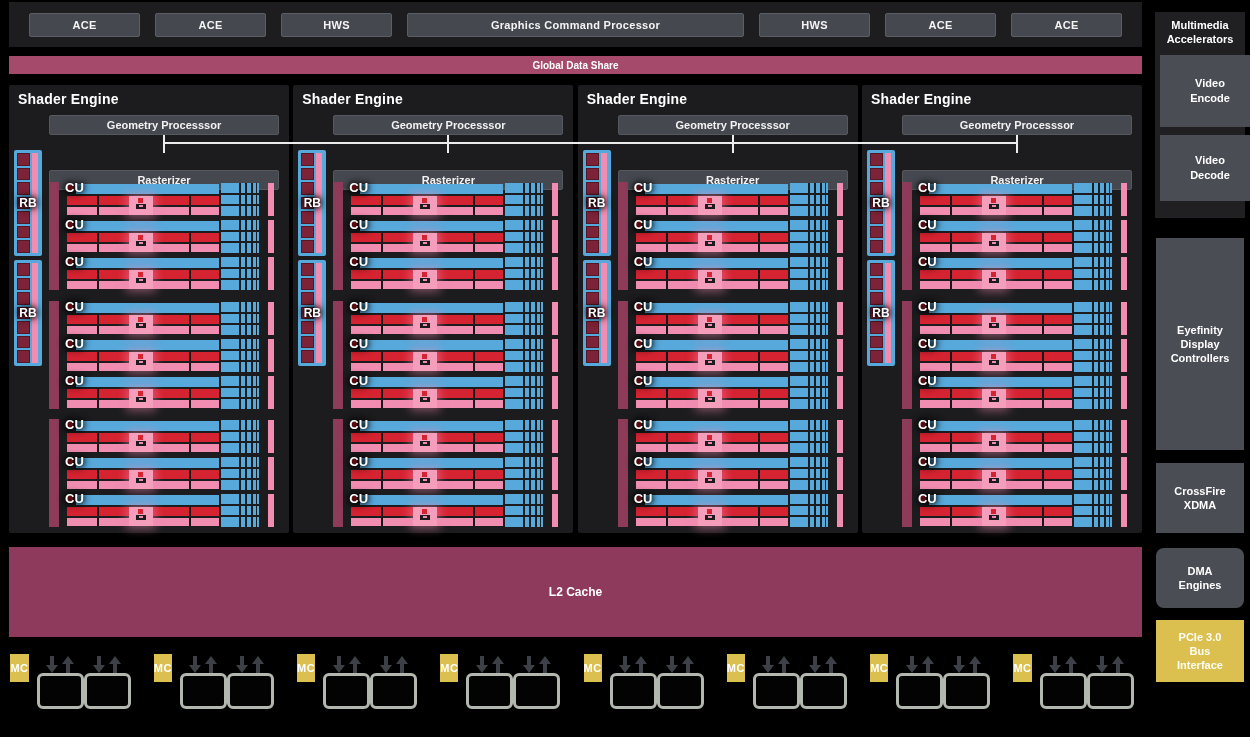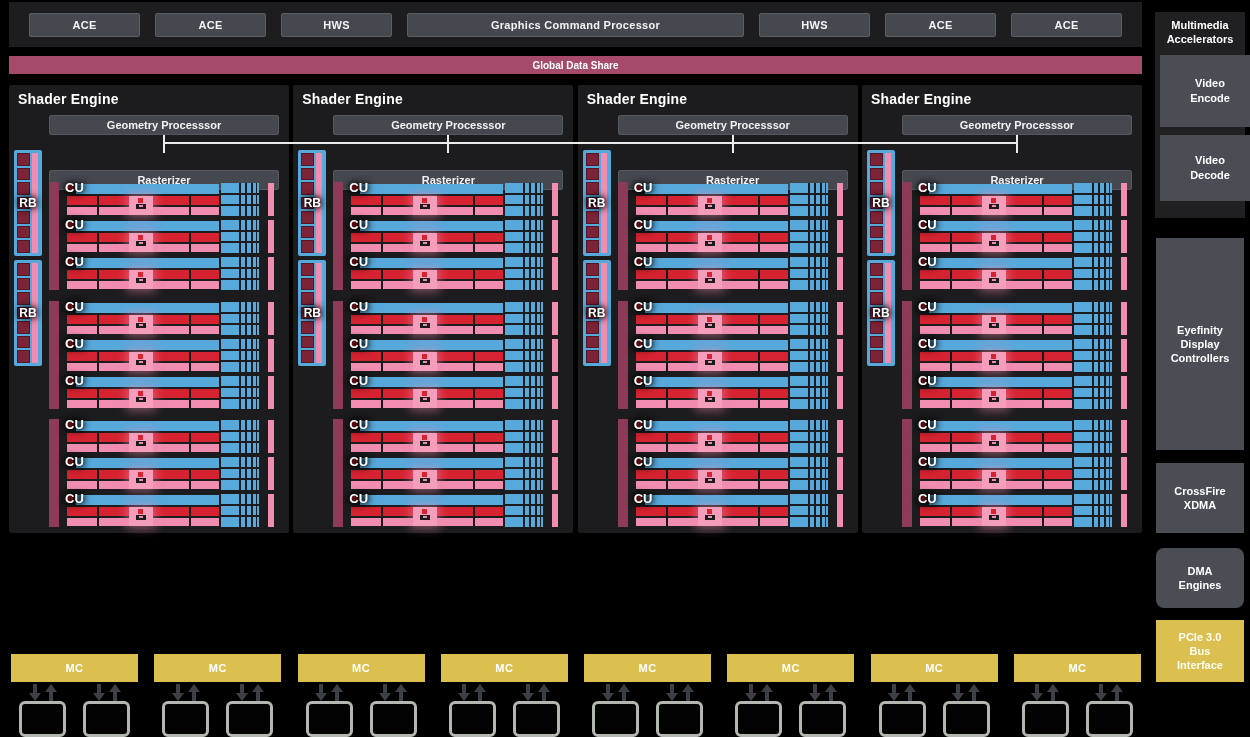--- a/index.html
+++ b/index.html
@@ -67,21 +67,21 @@
   .cu-center .notch{position:absolute;left:7px;top:8px;width:10px;height:5px;background:#1c1c1e;}
   .cu-center .notch i{position:absolute;left:3px;top:1px;width:4px;height:2px;background:#f18db1;display:block;}
 
   
   .l2{position:absolute;left:0;top:547px;width:1133px;height:90px;background:#8e3a5d;
       display:flex;align-items:center;justify-content:center;font-size:12px;font-weight:bold;}
 
   
   .mc-area{position:absolute;left:0;top:654px;width:1133px;display:flex;
            justify-content:space-between;padding:0 1px 0 2px;box-sizing:border-box;}
-  .mc-col{width:127px;display:flex;flex-direction:column;justify-content:center;}
+  .mc-col{width:127px;display:flex;justify-content:center;}
   .mc-block{height:28px;background:#dcc04f;display:flex;align-items:center;justify-content:center;
             font-size:11px;font-weight:bold;color:#fff;letter-spacing:.5px;}
   .chip-row{margin-top:2px;display:flex;justify-content:space-between;padding:0 8px;}
   .chip-unit{width:47px;display:flex;flex-direction:column;align-items:center;}
   .chip-box{width:47px;height:36px;box-sizing:border-box;border:3px solid #b2b8b0;border-radius:6px;
             background:#030303;}
 
   
   .sidebar{position:absolute;left:1155px;top:0;width:90px;}
   .mm{position:absolute;left:0;top:12px;width:90px;height:206px;background:#202023;
@@ -826,20 +826,23 @@
                 </div>
               </div>
               <div class="cu-grid"></div>
               <div class="cu-edge"></div>
               <div class="cu-label">CU</div>
             </div>
           </div>
         </div>
       </div>
 
+    <div class="l2">
+      <span>L2 Cache</span>
+    </div>
 
     <div class="mc-area">
         <div class="mc-col">
           <div class="mc-block">MC</div>
           <div class="chip-row">
             <div class="chip-unit">
               <svg width="36" height="17" viewBox="0 0 36 17">
                 <rect x="8" y="0" width="4" height="10" fill="#3d4147"></rect>
                 <polygon points="4,9 16,9 10,17" fill="#3d4147"></polygon>
                 <rect x="24" y="7" width="4" height="10" fill="#3d4147"></rect>

